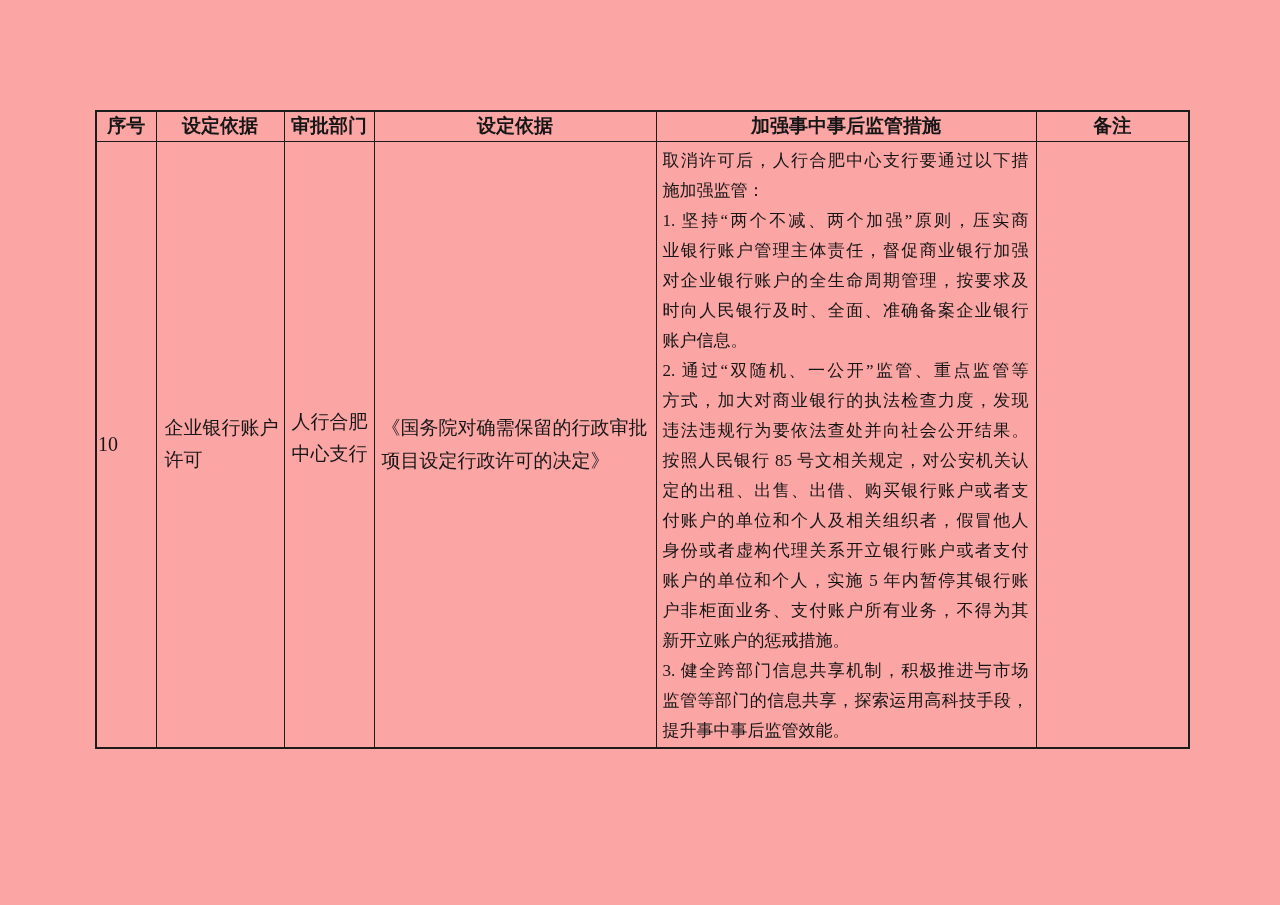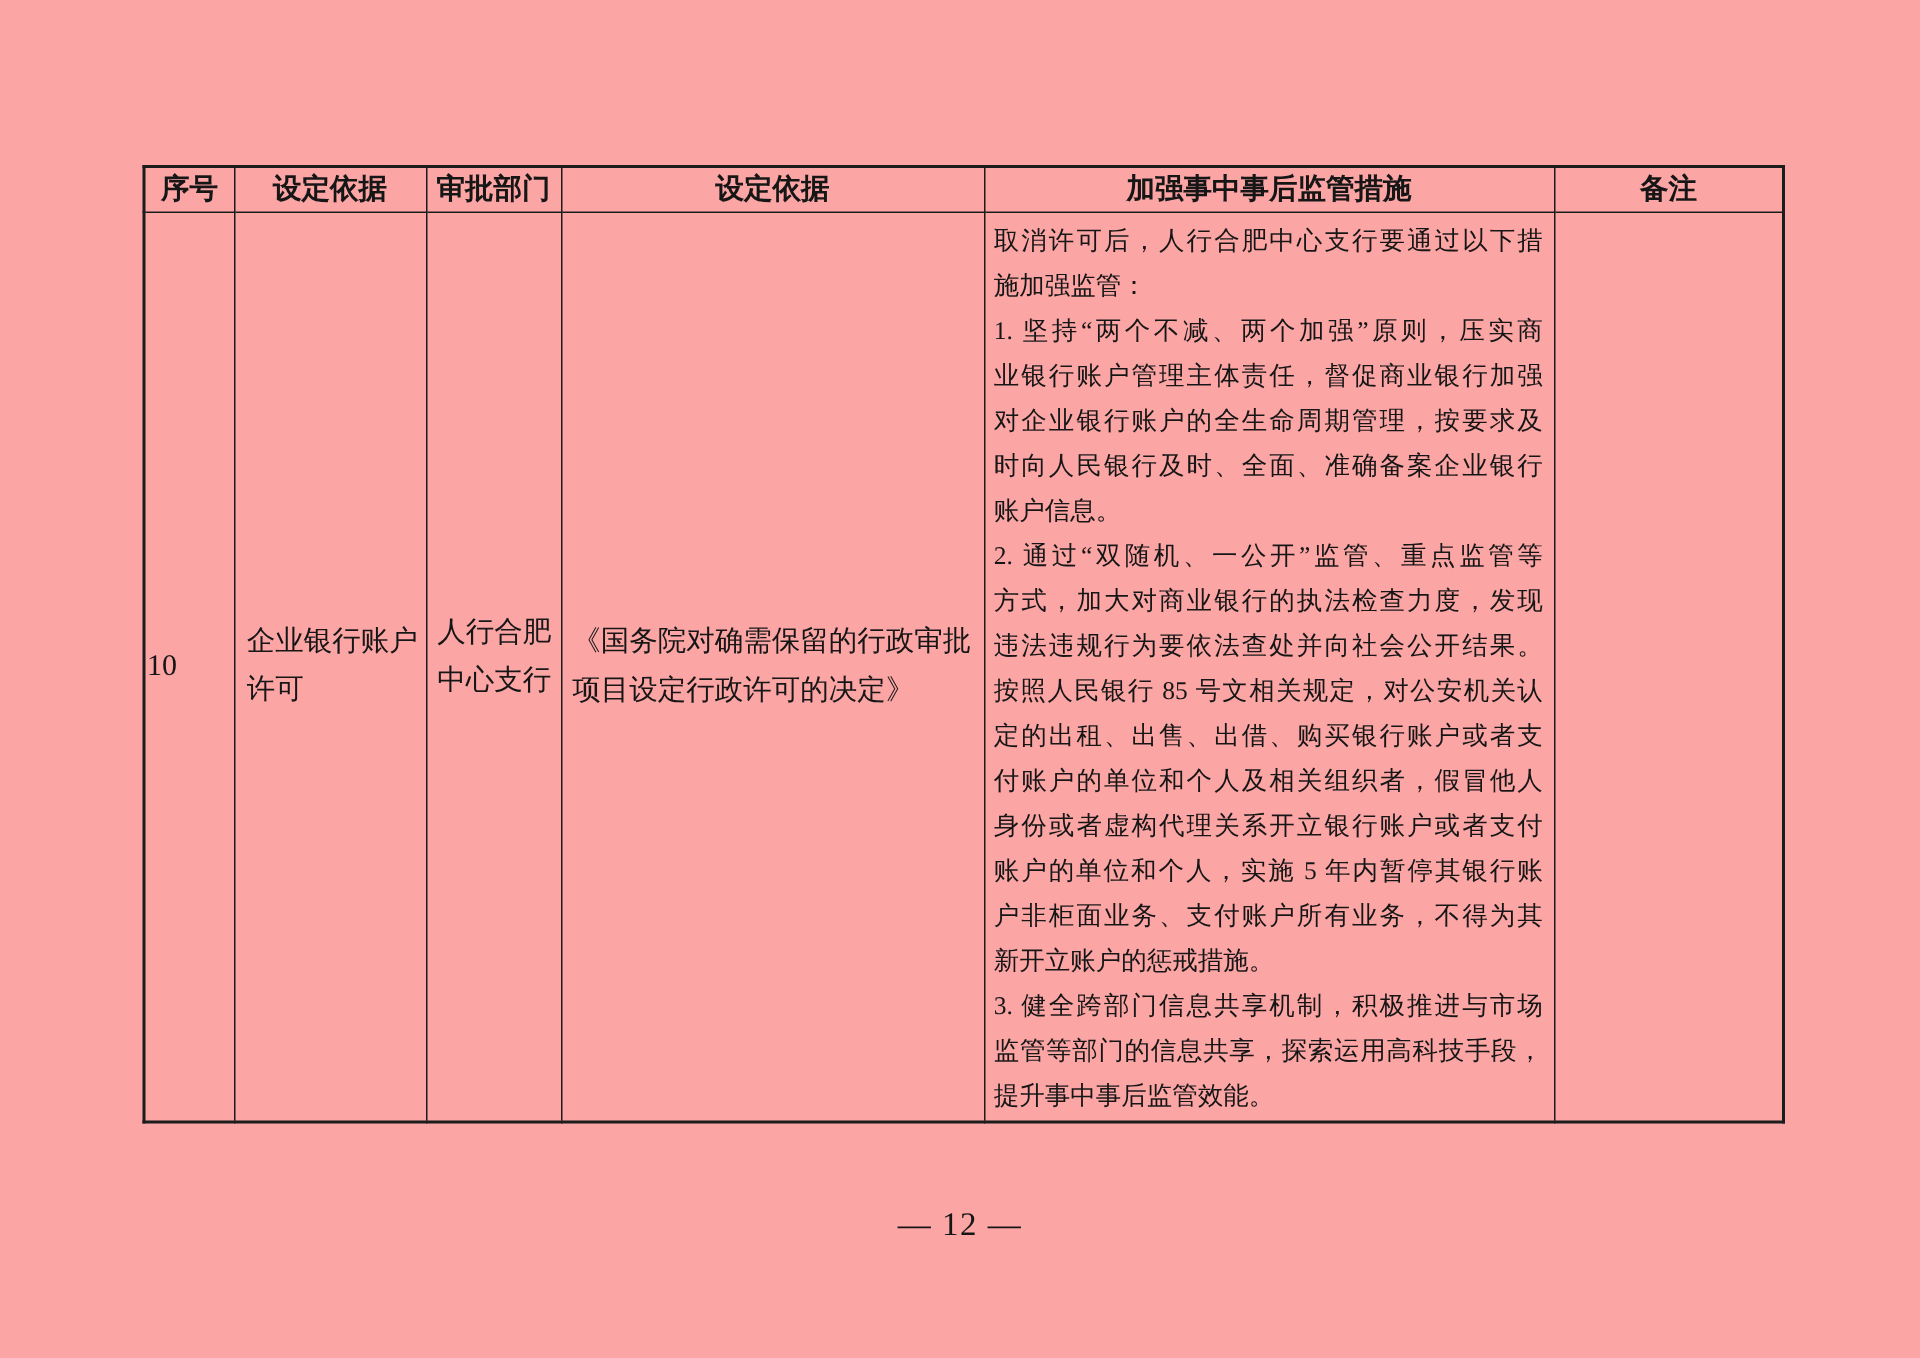--- a/index.html
+++ b/index.html
@@ -166,15 +166,14 @@
               <div class="text-line jline">3. 健全跨部门信息共享机制，积极推进与市场</div>
               <div class="text-line jline">监管等部门的信息共享，探索运用高科技手段，</div>
               <div class="text-line">提升事中事后监管效能。</div>
             </td>
           <td class="cell-remark"></td>
         </tr>
       </tbody>
     </table>
   </div>
 
-  <div class="page-number">— 12 —</div>
 
 </div>
 
 </body></html>

